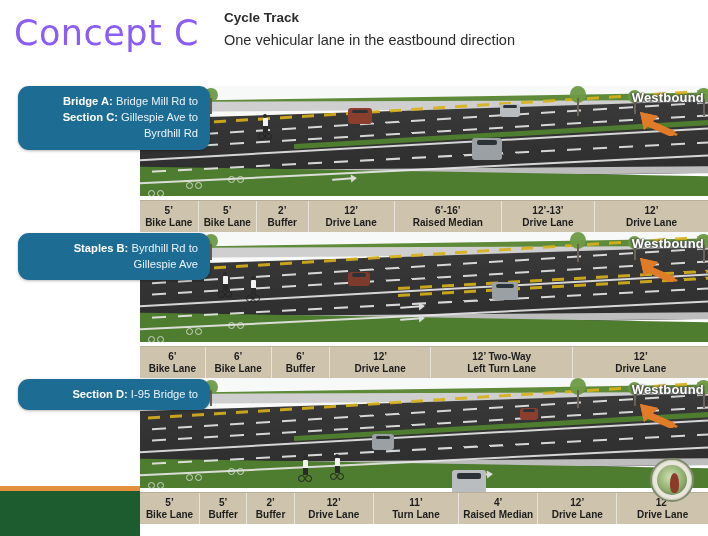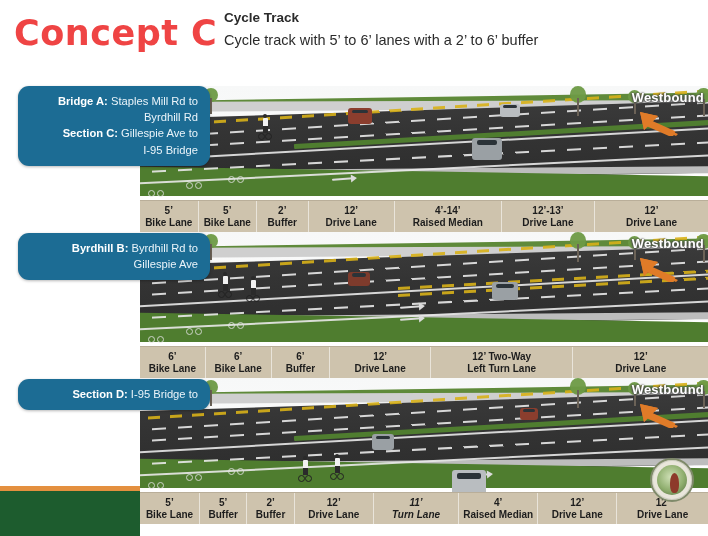--- a/index.html
+++ b/index.html
@@ -8,21 +8,21 @@
     width: 708px; height: 536px;
     background: #ffffff;
     font-family: "Liberation Sans", sans-serif;
     overflow: hidden;
   }
   #page { position: relative; width: 708px; height: 536px; background: #fff; }
 
   
   .title {
     position: absolute; left: 14px; top: 14px;
-    font-size: 35px; font-weight: 700; color: #ef4444;
+    font-size: 35px; font-weight: 400; color: #8b5cf6;
     letter-spacing: 0.5px; line-height: 1.1;
     font-family: "DejaVu Sans", sans-serif;
   }
   .subhead { position: absolute; left: 224px; top: 8px; width: 478px; }
   .subhead .h { font-size: 13.5px; font-weight: bold; color: #2b2b2b; line-height: 1.55; }
   .subhead .l { font-size: 14.5px; font-weight: 400; color: #2b2b2b; line-height: 1.55; }
 
   
   .callout {
     position: absolute; z-index: 40;
@@ -172,21 +172,21 @@
 </style>
 </head>
 <body>
 
 <div id="page">
 
   <div class="title">Concept C</div>
 
   <div class="subhead">
     <div class="h">Cycle Track</div>
-    <div class="l">Cycle track with 5’ to 6’ lanes with a 2’ to 6’ buffer</div>
+    <div class="l">One vehicular lane in the eastbound direction</div>
   </div>
 
   <div id="panels">
       <div class="panel" id="panel-ac" style="top: 86px; height: 146px;">
         <div class="scene">
           <div class="sky"></div>
           <div class="road-wrap">
             <div class="grass-far"></div>
             <div class="sidewalk-top"></div>
             <div class="asphalt"></div>
@@ -270,21 +270,21 @@
           </div>
           <div class="dim" style="flex: 7 1 0%;">
             <div class="w">2’</div>
             <div class="n">Buffer</div>
           </div>
           <div class="dim" style="flex: 12 1 0%;">
             <div class="w">12’</div>
             <div class="n">Drive Lane</div>
           </div>
           <div class="dim" style="flex: 15 1 0%;">
-            <div class="w">4’-14’</div>
+            <div class="w">6’-16’</div>
             <div class="n">Raised Median</div>
           </div>
           <div class="dim" style="flex: 13 1 0%;">
             <div class="w">12’-13’</div>
             <div class="n">Drive Lane</div>
           </div>
           <div class="dim" style="flex: 16 1 0%;">
             <div class="w">12’</div>
             <div class="n">Drive Lane</div>
           </div>
@@ -491,21 +491,21 @@
             <div class="n">Buffer</div>
           </div>
           <div class="dim" style="flex: 7 1 0%;">
             <div class="w">2’</div>
             <div class="n">Buffer</div>
           </div>
           <div class="dim" style="flex: 12 1 0%;">
             <div class="w">12’</div>
             <div class="n">Drive Lane</div>
           </div>
-          <div class="dim" style="flex: 13 1 0%; font-style: italic;">
+          <div class="dim" style="flex: 13 1 0%;">
             <div class="w">11’</div>
             <div class="n">Turn Lane</div>
           </div>
           <div class="dim" style="flex: 12 1 0%;">
             <div class="w">4’</div>
             <div class="n">Raised Median</div>
           </div>
           <div class="dim" style="flex: 12 1 0%;">
             <div class="w">12’</div>
             <div class="n">Drive Lane</div>
@@ -513,27 +513,26 @@
           <div class="dim" style="flex: 14 1 0%;">
             <div class="w">12’</div>
             <div class="n">Drive Lane</div>
           </div>
         </div>
       </div>
     </div>
 
   <div id="callouts">
       <div class="callout" id="callout-ac" style="left: 18px; top: 86px; width: 192px;">
-        <div class="ln"><span class="lbl">Bridge A:</span><span> Staples Mill Rd to</span></div>
+        <div class="ln"><span class="lbl">Bridge A:</span><span> Bridge Mill Rd to</span></div>
+        <div class="ln"><span class="lbl">Section C:</span><span> Gillespie Ave to</span></div>
         <div class="ln"><span>Byrdhill Rd</span></div>
-        <div class="ln"><span class="lbl">Section C:</span><span> Gillespie Ave to</span></div>
-        <div class="ln"><span>I-95 Bridge</span></div>
       </div>
       <div class="callout" id="callout-b" style="left: 18px; top: 233px; width: 192px;">
-        <div class="ln"><span class="lbl">Byrdhill B:</span><span> Byrdhill Rd to</span></div>
+        <div class="ln"><span class="lbl">Staples B:</span><span> Byrdhill Rd to</span></div>
         <div class="ln"><span>Gillespie Ave</span></div>
       </div>
       <div class="callout" id="callout-d" style="left: 18px; top: 379px; width: 192px;">
         <div class="ln"><span class="lbl">Section D:</span><span> I-95 Bridge to</span></div>
       </div>
     </div>
 
   <div id="footer-bar"></div>
   <div id="seal">
     <div class="inner">

